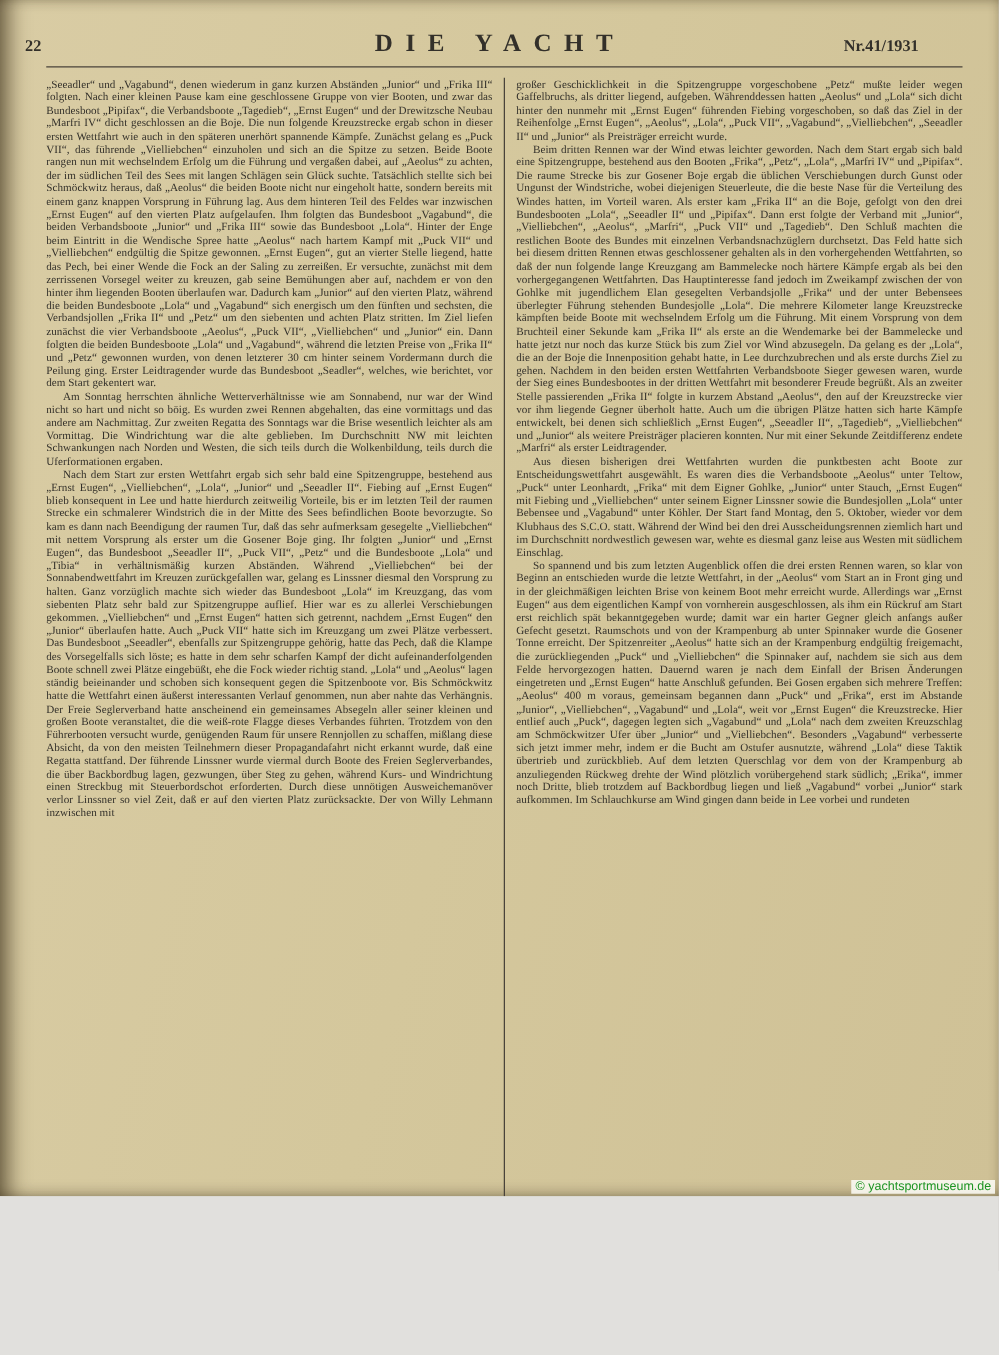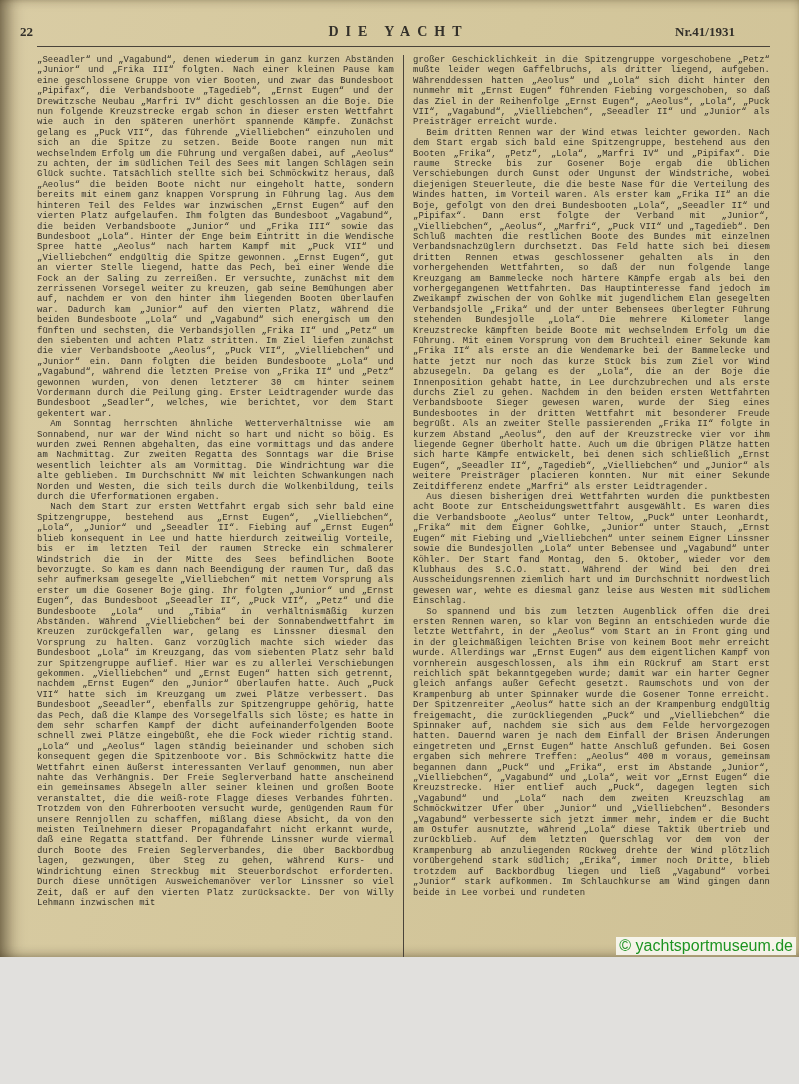--- a/index.html
+++ b/index.html
@@ -8,33 +8,33 @@
     background:linear-gradient(105deg,#d9cca4 0%,#d4c79c 50%,#cfc196 100%);
     box-shadow:inset 16px 0 18px -10px rgba(40,28,8,.65),
                inset -5px 0 10px -7px rgba(40,28,8,.3),
                inset 0 -9px 12px -9px rgba(40,28,8,.35),
                inset 0 7px 10px -8px rgba(40,28,8,.25);
     font-family:"Liberation Serif","DejaVu Serif",serif;
     color:#33302a;
   }
   .header{display:flex;align-items:baseline;padding:24px 29px 6px 20px;}
   .page-num{width:130px;font-weight:bold;font-size:13px;}
-  .masthead{flex:1;text-align:center;font-weight:bold;font-size:14px;letter-spacing:.5em;text-indent:.5em;}
+  .masthead{flex:1;text-align:center;font-weight:bold;font-size:20px;letter-spacing:.5em;text-indent:.5em;}
   .issue{width:130px;text-align:center;font-weight:bold;font-size:13px;}
   .rule{height:1px;background:#49433a;margin:0 29px 0 37px;}
-  .columns{display:flex;margin:8px 29px 0 37px;height:1002px;overflow:hidden;font-family:Liberation Mono, monospace;}
+  .columns{display:flex;margin:8px 29px 0 37px;height:1002px;overflow:hidden;}
   .col{flex:1;text-align:justify;font-size:8.9px;line-height:10.4px;letter-spacing:.05px;hyphens:auto;-webkit-hyphens:auto;}
   .col-left{padding-right:9px;}
   .col-right{padding-left:9px;border-left:1px solid #49433a;}
   .para{margin:0;text-indent:1.5em;}
   .para.first{text-indent:0;}
   .watermark{
     position:absolute;right:3px;bottom:2px;
     font-family:"Liberation Sans","DejaVu Sans",sans-serif;
-    font-size:16px;color:#1d9422;background:rgba(253,253,248,.85);
+    font-size:10px;color:#1d9422;background:rgba(253,253,248,.85);
     padding:0 3px;white-space:nowrap;
   }
 </style>
 </head>
 <body>
 
 <div class="page">
   <div class="header">
     <div class="page-num">22</div>
     <div class="masthead">DIE YACHT</div>

